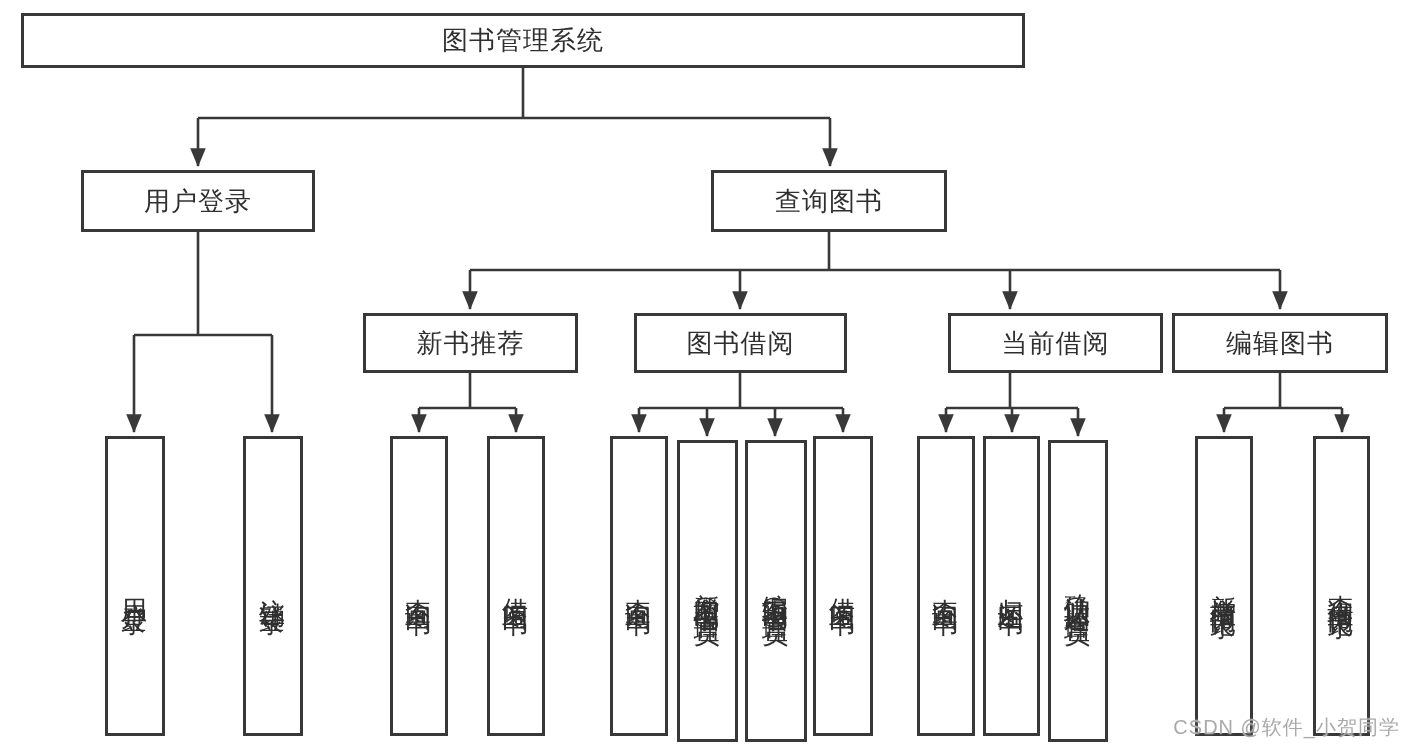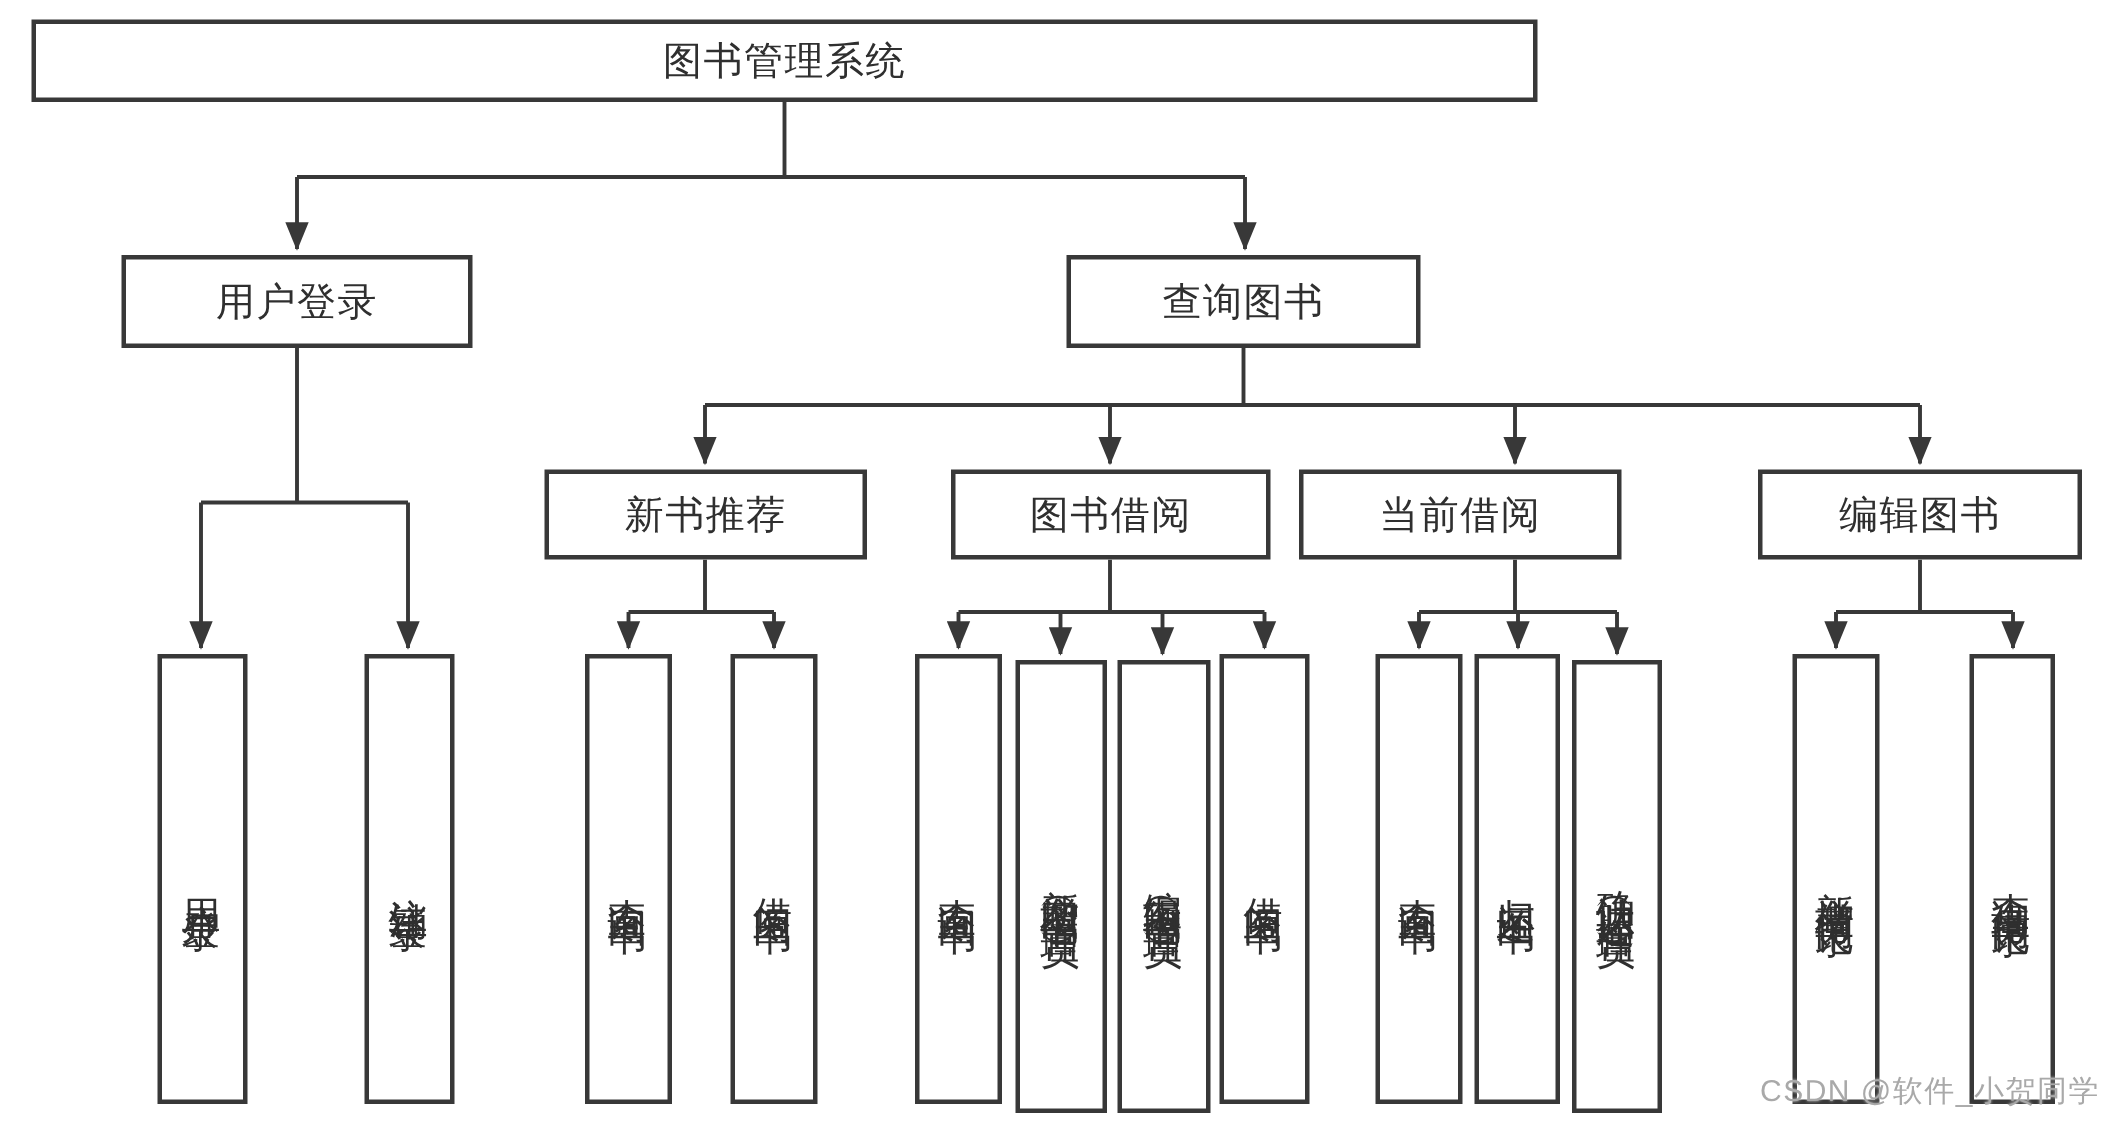--- a/index.html
+++ b/index.html
@@ -123,21 +123,21 @@
     </g>
   </svg>
 
   <div class="hnode" style="left:21px;top:13px;width:1004px;height:55px">图书管理系统</div>
 
   <div class="hnode" style="left:81px;top:170px;width:234px;height:62px">用户登录</div>
   <div class="hnode" style="left:711px;top:170px;width:236px;height:62px">查询图书</div>
 
   <div class="hnode" style="left:363px;top:313px;width:215px;height:60px">新书推荐</div>
   <div class="hnode" style="left:634px;top:313px;width:213px;height:60px">图书借阅</div>
-  <div class="hnode" style="left:866px;top:313px;width:215px;height:60px">当前借阅</div>
+  <div class="hnode" style="left:948px;top:313px;width:215px;height:60px">当前借阅</div>
   <div class="hnode" style="left:1172px;top:313px;width:216px;height:60px">编辑图书</div>
 
   <div class="vnode" style="left:105px;top:436px;width:60px;height:300px">用户登录</div>
   <div class="vnode" style="left:243px;top:436px;width:60px;height:300px">注销登录</div>
 
   <div class="vnode" style="left:390px;top:436px;width:58px;height:300px">查询图书</div>
   <div class="vnode" style="left:487px;top:436px;width:58px;height:300px">借阅图书</div>
 
   <div class="vnode" style="left:610px;top:436px;width:58px;height:300px">查询图书</div>
   <div class="vnode" style="left:677px;top:440px;width:61px;height:302px">新增图书（管理员）</div>

